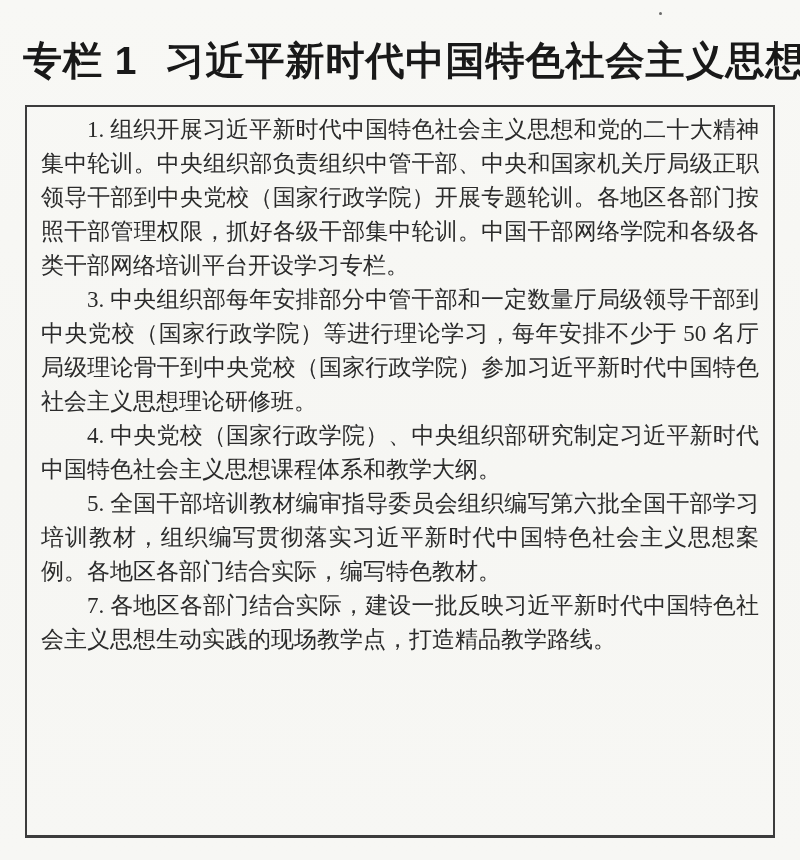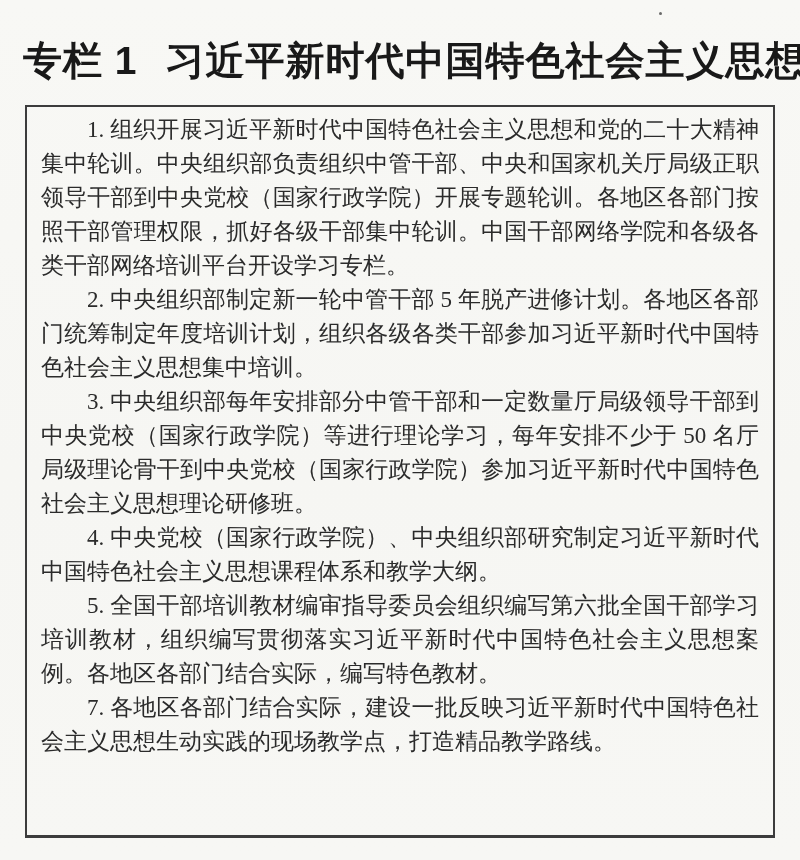--- a/index.html
+++ b/index.html
@@ -68,20 +68,19 @@
 <div class="page">
 
   <h1 class="title">
     <span>专栏 1</span><span class="title-gap"></span><span>习近平新时代中国特色社会主义思想教育培训计划</span>
   </h1>
 
   <span class="scan-speck"></span>
 
   <div class="content-box">
     <p>1. 组织开展习近平新时代中国特色社会主义思想和党的二十大精神集中轮训。中央组织部负责组织中管干部、中央和国家机关厅局级正职领导干部到中央党校（国家行政学院）开展专题轮训。各地区各部门按照干部管理权限，抓好各级干部集中轮训。中国干部网络学院和各级各类干部网络培训平台开设学习专栏。</p>
-    <p>2. 中央组织部制定新一轮中管干部 5 年脱产进修计划。各地区各部门统筹制定年度培训计划，组织各级各类干部参加习近平新时代中国特色社会主义思想集中培训。</p>
     <p>3. 中央组织部每年安排部分中管干部和一定数量厅局级领导干部到中央党校（国家行政学院）等进行理论学习，每年安排不少于 50 名厅局级理论骨干到中央党校（国家行政学院）参加习近平新时代中国特色社会主义思想理论研修班。</p>
     <p>4. 中央党校（国家行政学院）、中央组织部研究制定习近平新时代中国特色社会主义思想课程体系和教学大纲。</p>
     <p>5. 全国干部培训教材编审指导委员会组织编写第六批全国干部学习培训教材，组织编写贯彻落实习近平新时代中国特色社会主义思想案例。各地区各部门结合实际，编写特色教材。</p>
     <p>7. 各地区各部门结合实际，建设一批反映习近平新时代中国特色社会主义思想生动实践的现场教学点，打造精品教学路线。</p>
   </div>
 
 </div>
 
 </body></html>

